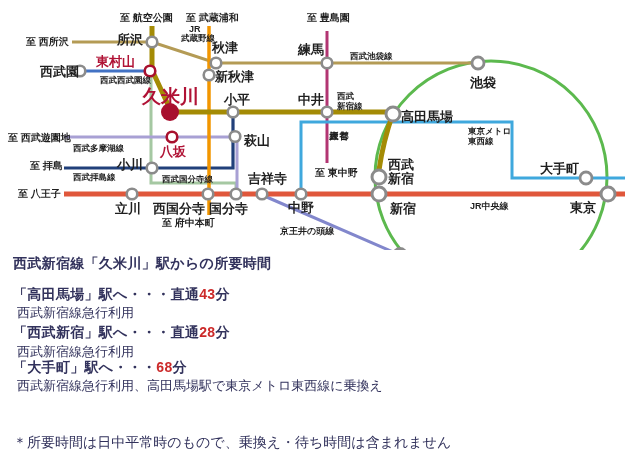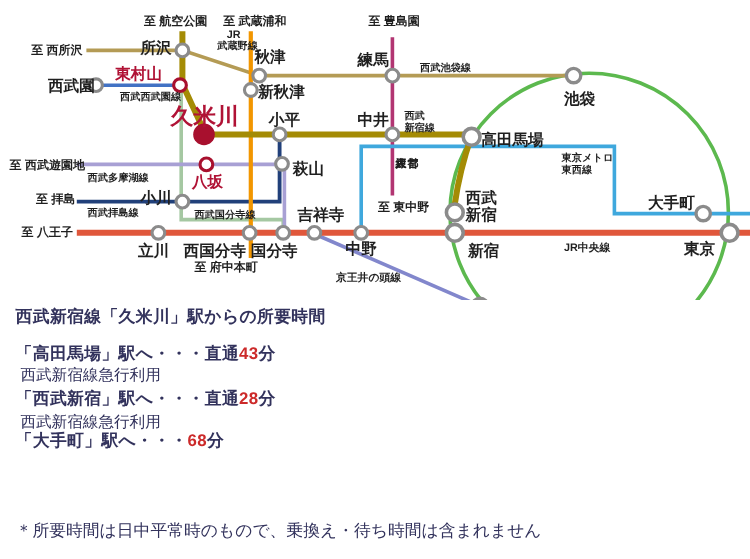--- a/index.html
+++ b/index.html
@@ -127,16 +127,17 @@
 <div class="info">
   <div class="t-title" style="top:255px">西武新宿線「久米川」駅からの所要時間</div>
 
   <div class="t-head" style="top:286px"><span>「高田馬場」駅へ・・・直通</span><span class="red">43</span><span>分</span></div>
   <div class="t-note" style="top:304px">西武新宿線急行利用</div>
 
   <div class="t-head" style="top:324px"><span>「西武新宿」駅へ・・・直通</span><span class="red">28</span><span>分</span></div>
   <div class="t-note" style="top:343px">西武新宿線急行利用</div>
 
   <div class="t-head" style="top:359px"><span>「大手町」駅へ・・・</span><span class="red">68</span><span>分</span></div>
+  <div class="t-note" style="top:377px">西武新宿線急行利用、高田馬場駅で東京メトロ東西線に乗換え</div>
 
 
   <div class="t-foot" style="top:434px">＊所要時間は日中平常時のもので、乗換え・待ち時間は含まれません</div>
 </div>
 
 </body></html>

